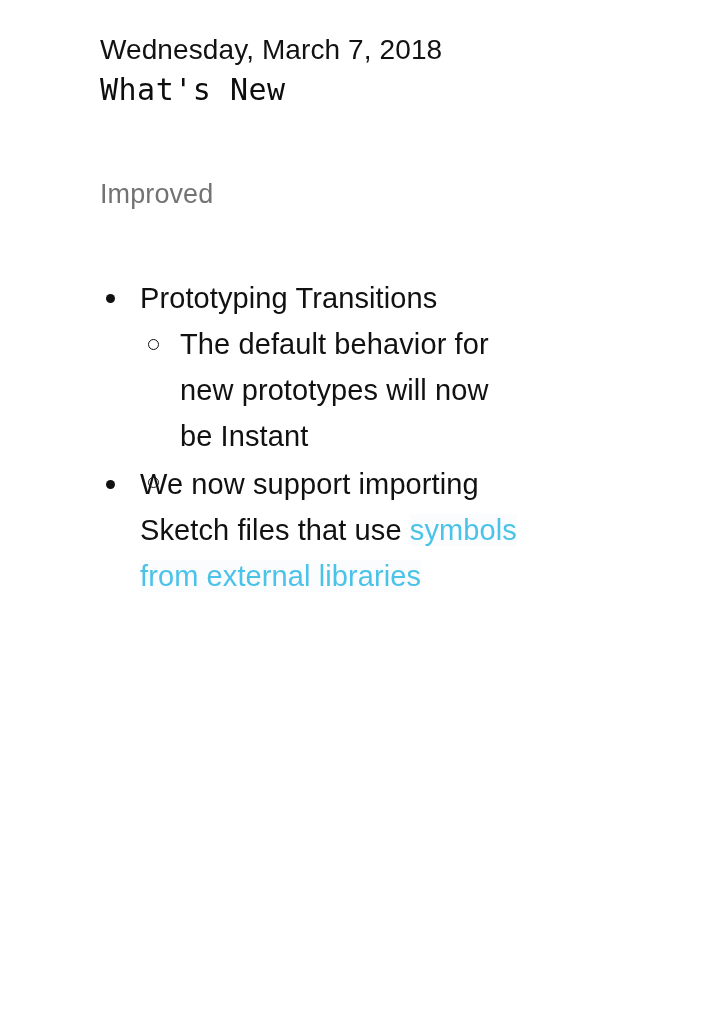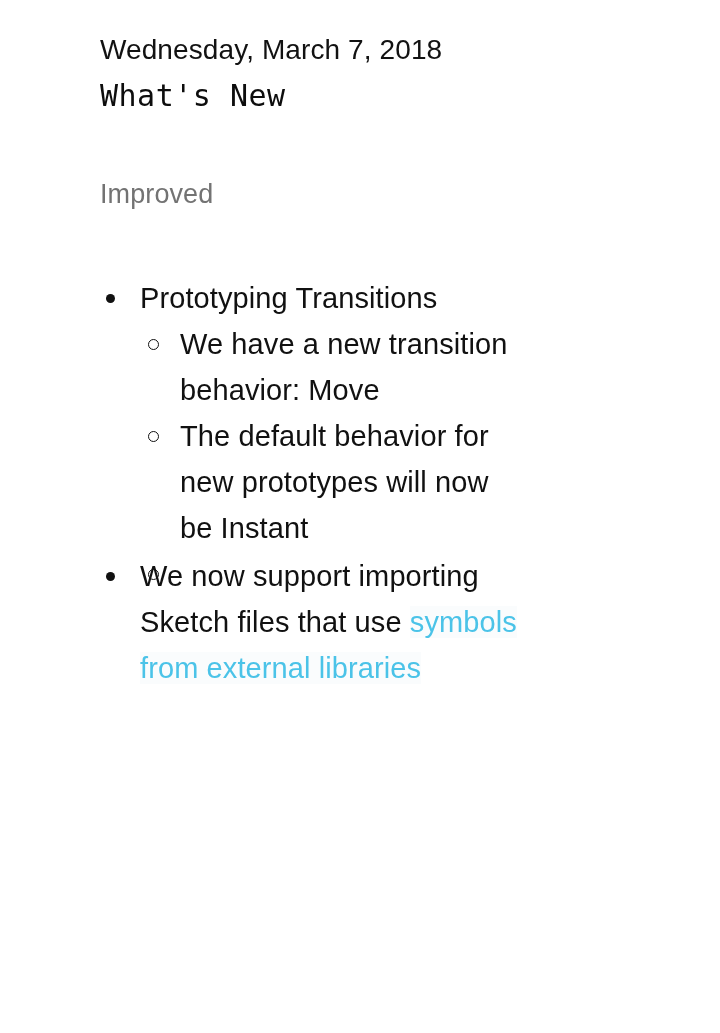--- a/index.html
+++ b/index.html
@@ -43,21 +43,21 @@
     color: #121212;
     white-space: nowrap;
   }
 
   .page-title {
     font-family: "DejaVu Sans Mono", "Liberation Mono", monospace;
     font-size: 30px;
     line-height: 40px;
     letter-spacing: 0.5px;
     color: #0d0d0d;
-    margin-top: 9px;
+    margin-top: 3px;
     white-space: nowrap;
   }
 
   
   .section-heading {
     position: absolute;
     left: 100px;
     top: 177px;
     font-size: 27px;
     line-height: 34px;
@@ -173,26 +173,20 @@
 
   <ul class="notes-list">
 
     <li class="note-item">
       <span class="marker">
         <span class="bullet-disc"></span>
       </span>
       <div class="note-text">Prototyping Transitions</div>
 
       <ul class="sub-list">
-        <li class="sub-item">
-          <span class="marker">
-            <span class="bullet-circle"></span>
-          </span>
-          <div class="sub-text">We have a new transition behavior: Move</div>
-        </li>
         <li class="sub-item">
           <span class="marker">
             <span class="bullet-circle"></span>
           </span>
           <div class="sub-text">The default behavior for new prototypes will now be Instant</div>
         </li>
         <li class="sub-item">
           <span class="marker">
             <span class="bullet-circle"></span>
           </span>

